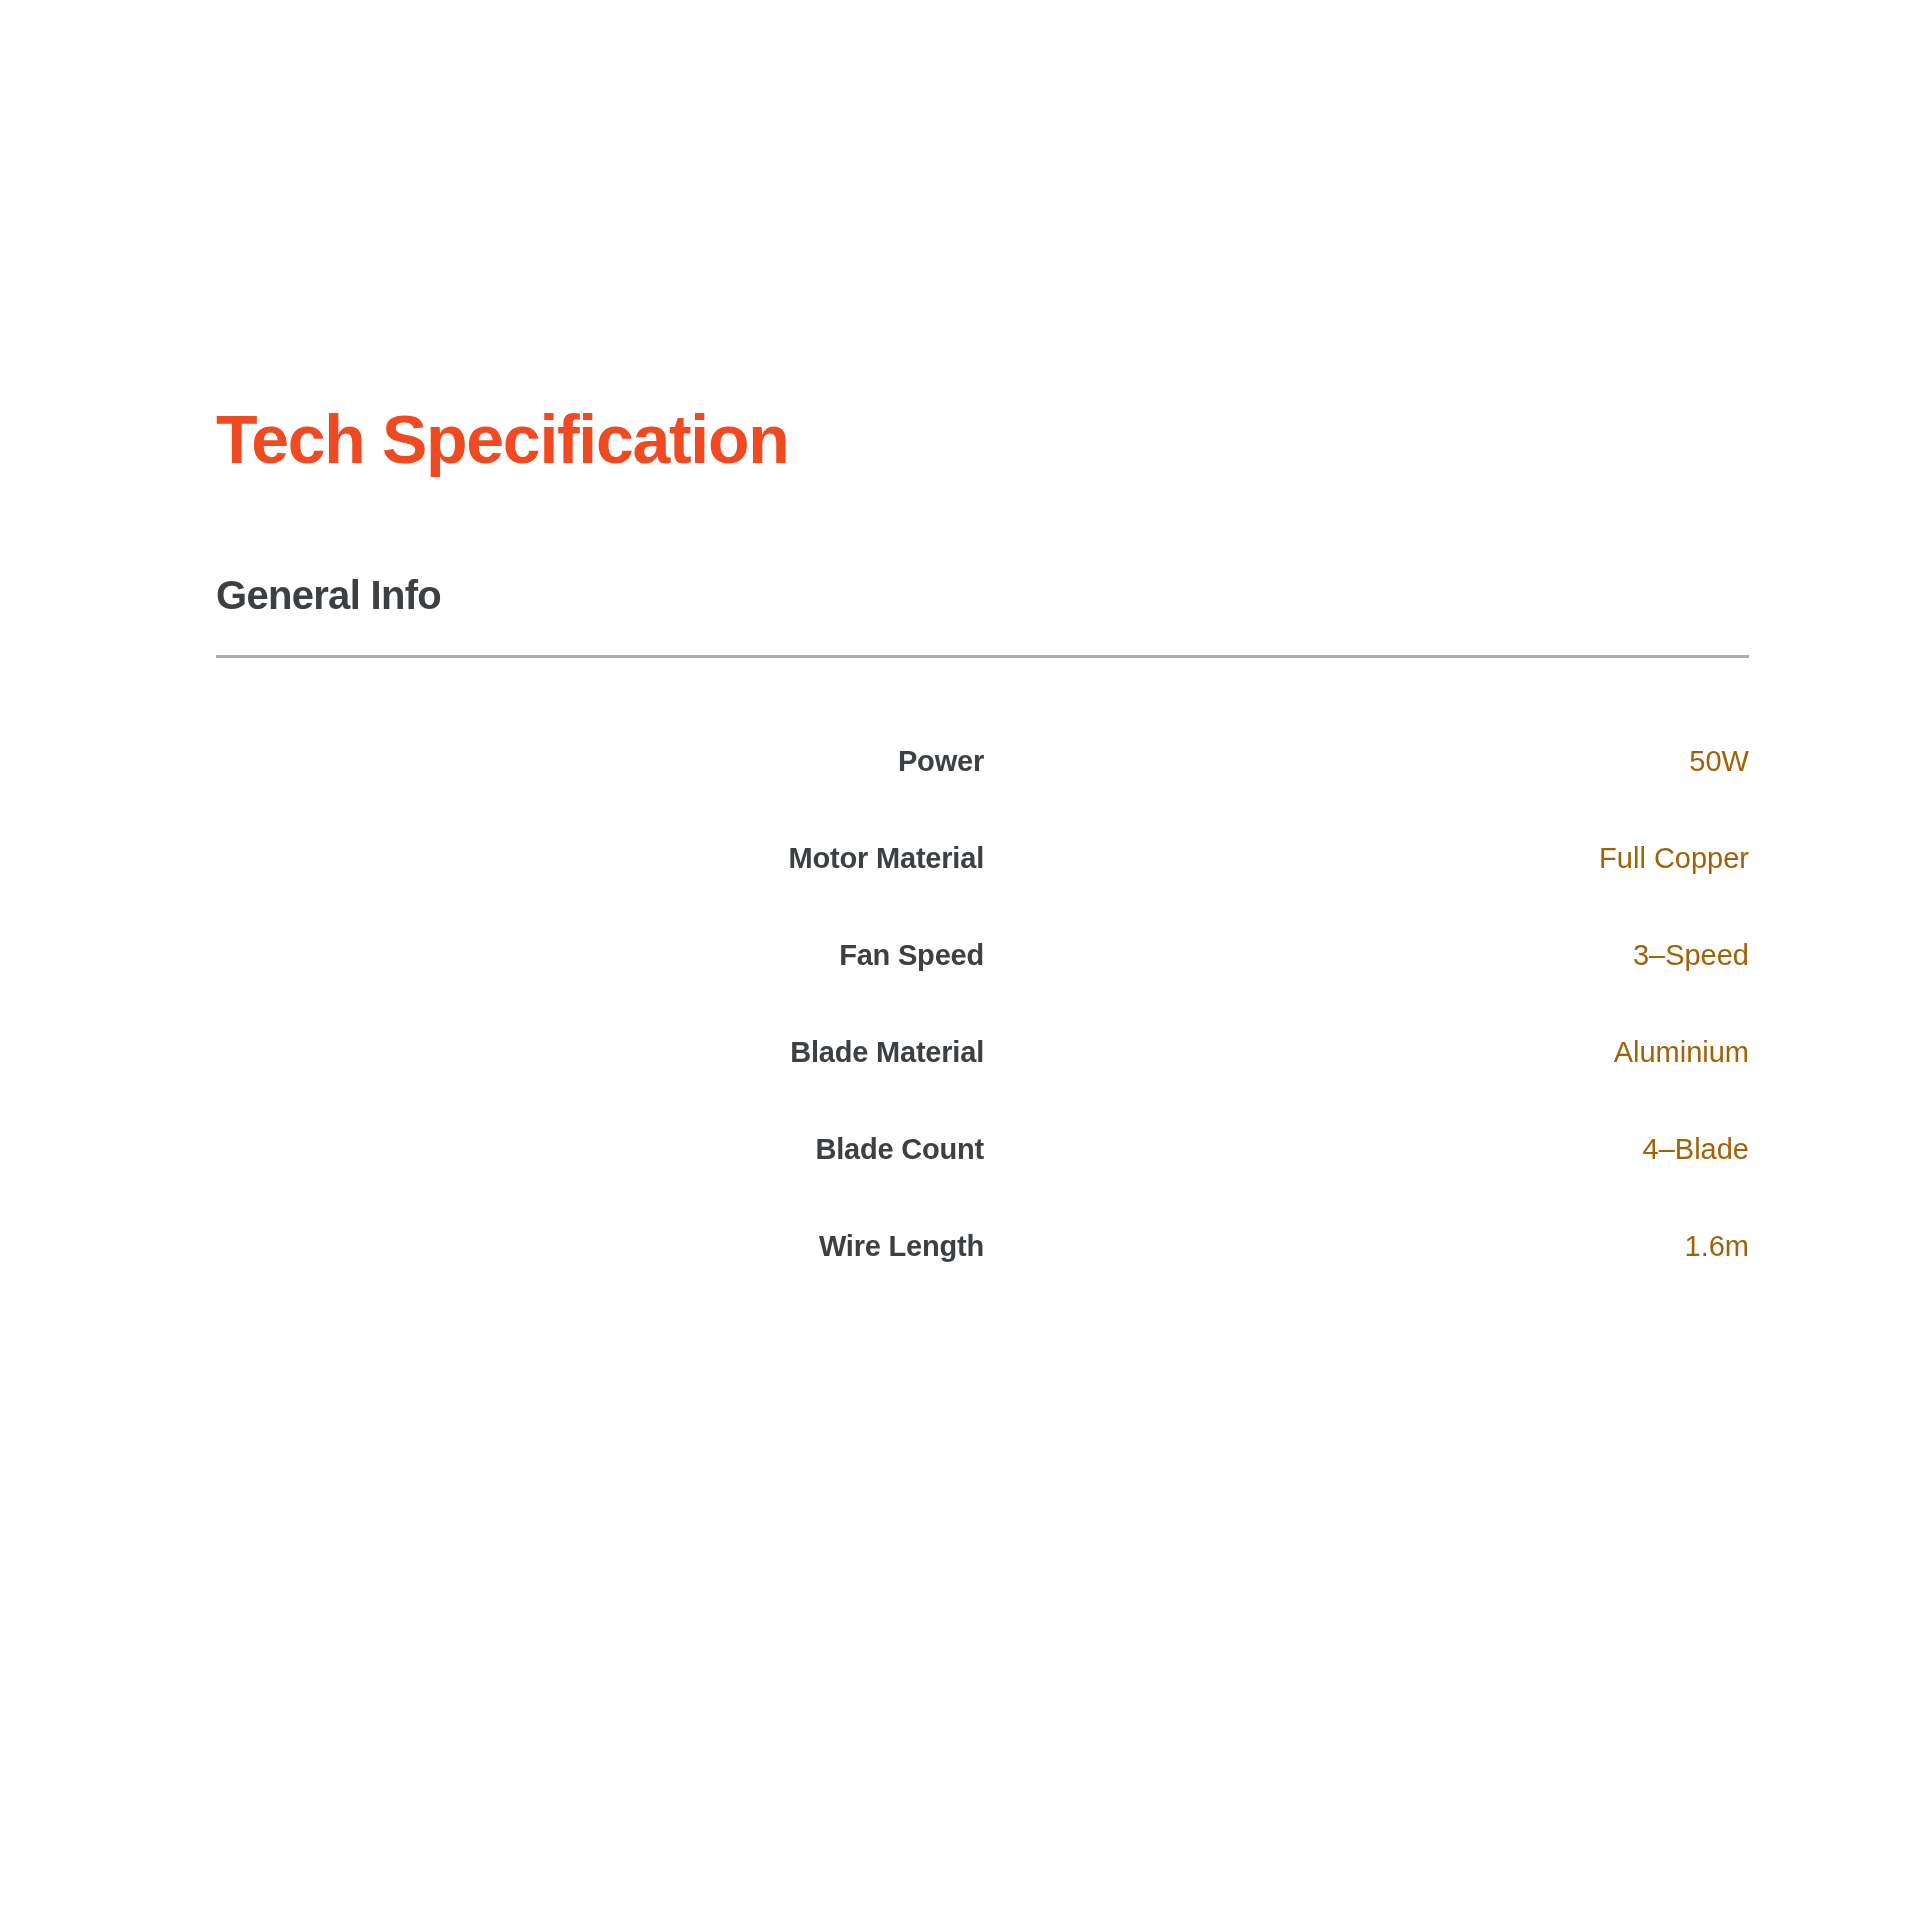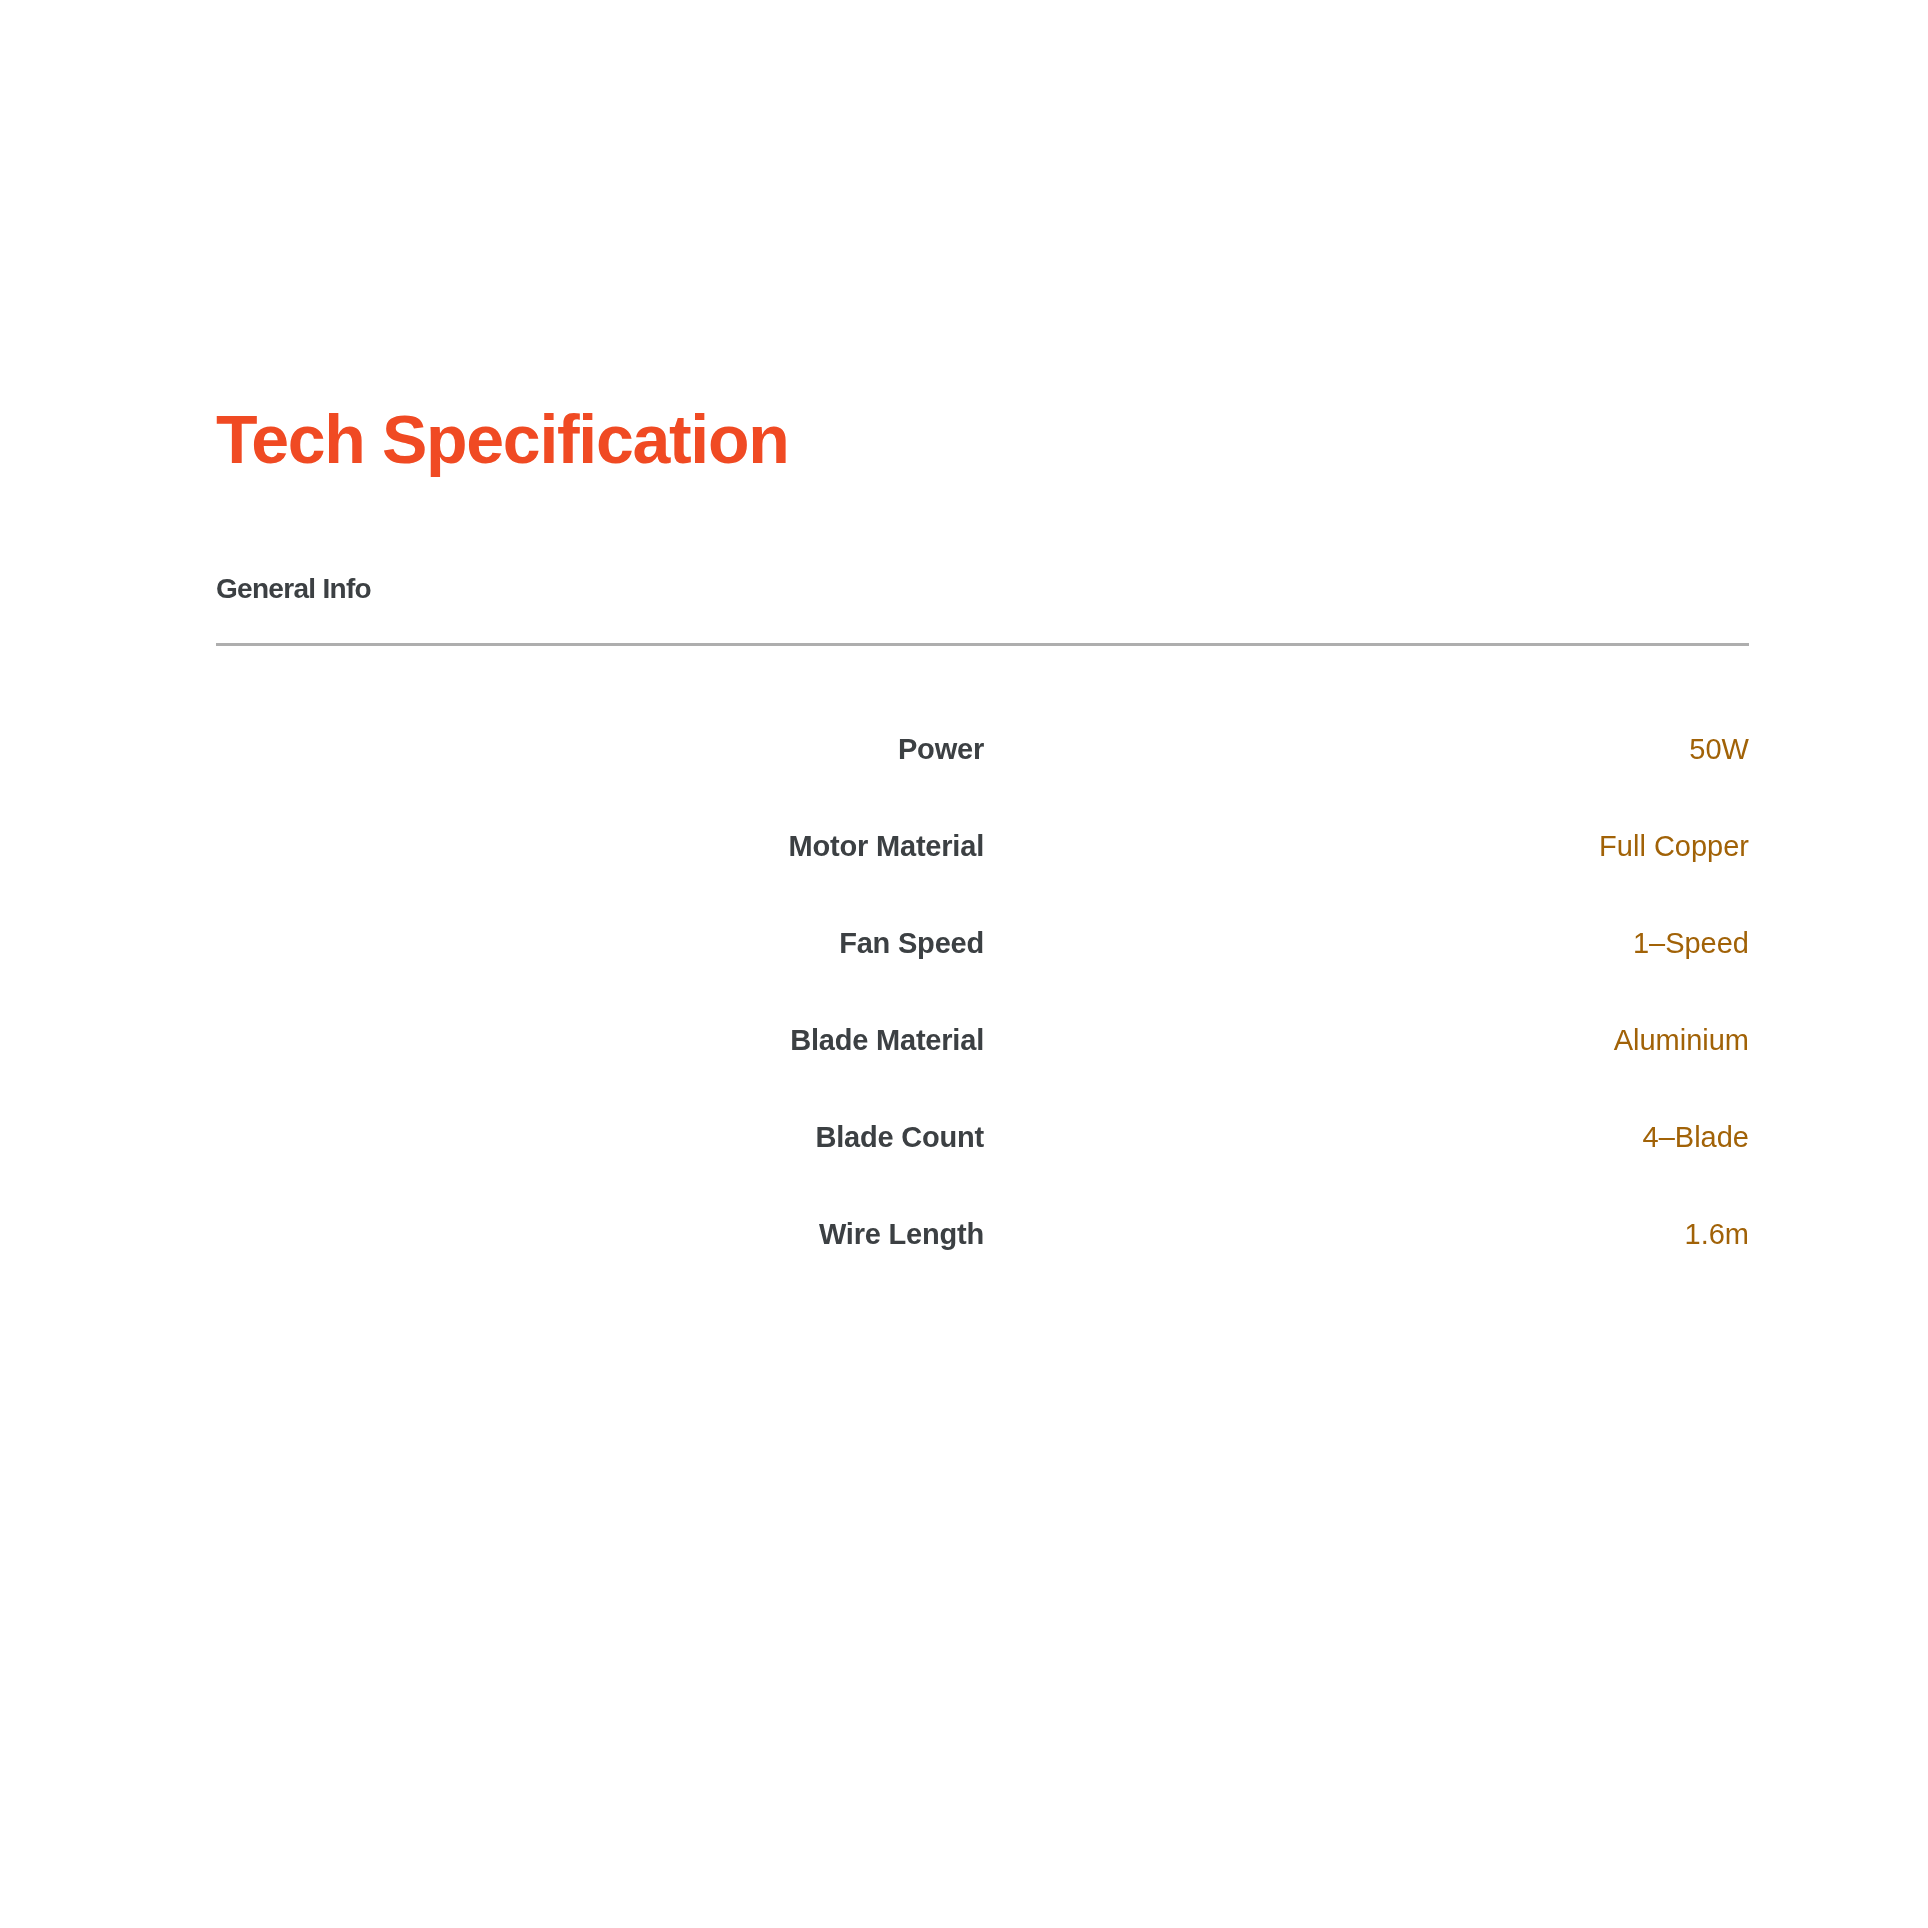--- a/index.html
+++ b/index.html
@@ -38,21 +38,21 @@
     margin: 0 0 0 0;
     padding: 0;
     white-space: nowrap;
   }
 
   .section {
     margin-top: 102px;
   }
 
   .section-heading {
-    font-size: 28px;
+    font-size: 40px;
     font-weight: 700;
     line-height: 1.0;
     letter-spacing: -0.7px;
     color: #3C4043;
     margin: 0;
     padding: 0;
     white-space: nowrap;
   }
 
   .section-rule {
@@ -119,21 +119,21 @@
             <td class="spec-value">50W</td>
           </tr>
 
           <tr class="spec-row">
             <td class="spec-label">Motor Material</td>
             <td class="spec-value">Full Copper</td>
           </tr>
 
           <tr class="spec-row">
             <td class="spec-label">Fan Speed</td>
-            <td class="spec-value">1–Speed</td>
+            <td class="spec-value">3–Speed</td>
           </tr>
 
 
           <tr class="spec-row">
             <td class="spec-label">Blade Material</td>
             <td class="spec-value">Aluminium</td>
           </tr>
 
           <tr class="spec-row">
             <td class="spec-label">Blade Count</td>

